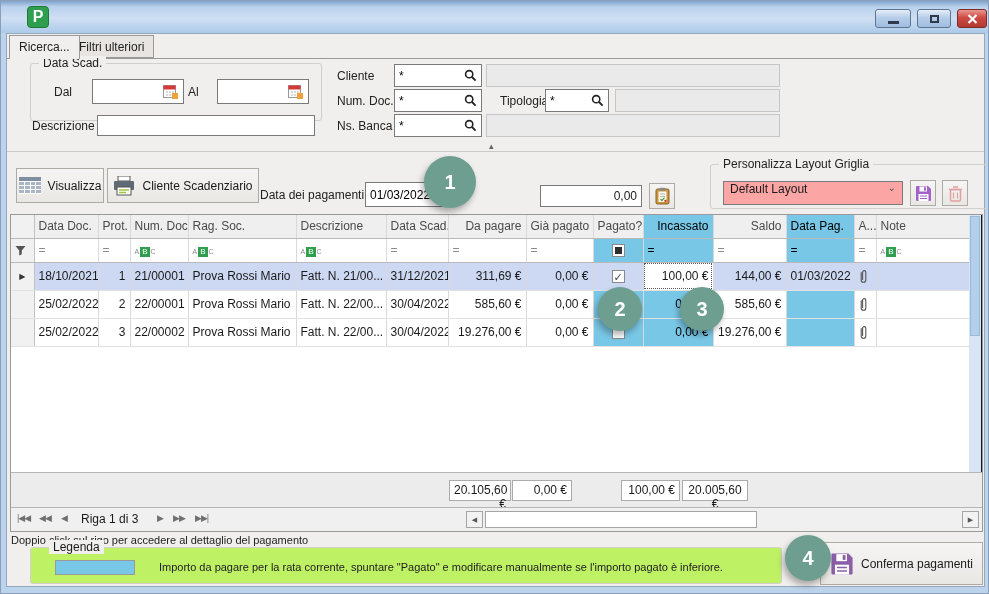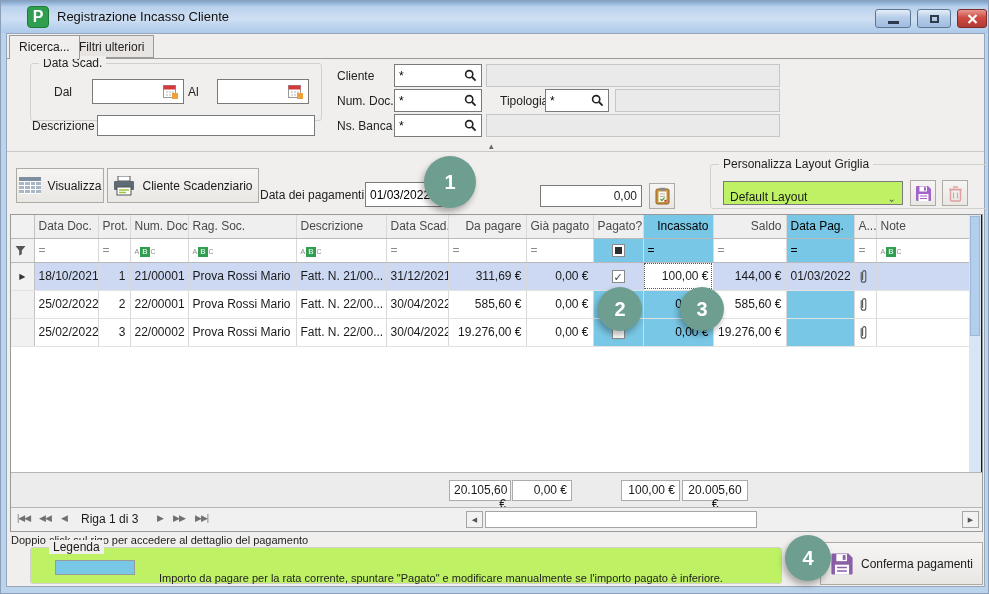--- a/index.html
+++ b/index.html
@@ -34,21 +34,21 @@
   .lookup { position:absolute; border:1px solid #7a7a7a; background:#fff; display:flex; align-items:center; padding:0 4px; }
   .lookup input { border:none; outline:none; flex:1; width:20px; font-size:12px; font-family:"Liberation Sans",sans-serif; background:transparent; }
   .cal-btn { margin-left:auto; }
 
   .collapse-caret { position:absolute; left:482px; top:82px; font-size:9px; color:#666; }
 
   
   .toolbar { position:absolute; left:0; top:126px; width:977px; height:52px; }
   .btn { position:absolute; background:linear-gradient(180deg,#f6f5f4,#e9e7e4); border:1px solid #aeaaa4; display:flex; align-items:center; justify-content:center; gap:7px; font-size:12px; color:#1a1a1a; cursor:default; }
   .iconbtn { position:absolute; width:26px; height:26px; background:linear-gradient(180deg,#f6f5f4,#e9e7e4); border:1px solid #aeaaa4; display:flex; align-items:center; justify-content:center; }
-  .dropdown { position:absolute; background:#bef264; border:1px solid #7a7a7a; display:flex; align-items:flex-end; padding:0 6px; font-size:12px; }
+  .dropdown { position:absolute; background:#fca5a5; border:1px solid #7a7a7a; display:flex; align-items:flex-start; padding:0 6px; font-size:12px; }
   .dd-arrow { margin-left:auto; color:#555; font-size:10px; }
 
   
   .grid { position:absolute; left:3px; top:180px; width:973px; height:318px; border:1px solid #9a9a9a; background:#0f172a; }
   .grid-body { position:absolute; left:0; top:0; width:958px; height:257px; background:#fff; overflow:hidden; }
   table.dg { border-collapse:collapse; table-layout:fixed; width:958px; font-size:12px; }
   .dg th, .dg td { border-right:1px solid #d9d9d9; padding:0 4px; overflow:hidden; white-space:nowrap; }
   .dg thead th { background:#efefef; height:23px; border-bottom:1px solid #b9b9b9; color:#4a4a4a; font-weight:normal; }
   .dg tr.filter td { background:#fff; height:24px; border-bottom:1px solid #b9b9b9; color:#8a8a8a; }
   .dg tbody tr.datarow td { height:28px; border-bottom:1px solid #e2e2e2; }
@@ -73,34 +73,33 @@
   .navg { position:absolute; top:5px; font-size:9px; color:#707070; letter-spacing:-1px; }
   .nav-label { position:absolute; top:4px; font-size:12px; color:#1a1a1a; letter-spacing:0; }
   .hsb-btn { position:absolute; top:3px; width:17px; height:17px; border:1px solid #a5a5a5; background:#f2f2f2; text-align:center; line-height:15px; font-size:7px; color:#555; }
   .hsb-thumb { position:absolute; top:3px; left:474px; width:272px; height:17px; background:#fff; border:1px solid #a5a5a5; }
 
   
   .hint { position:absolute; left:4px; top:500px; font-size:11px; color:#222; }
   .legend-box { position:absolute; left:23px; top:513px; width:752px; height:37px; border:1px solid #d2d0cc; border-radius:3px; background:#bef264; }
   .legend-box .gb-label { position:absolute; top:-8px; left:18px; background:#f0efed; padding:0 4px; font-size:12px; }
   .legend-swatch { position:absolute; left:24px; top:12px; width:80px; height:15px; background:#79c7e6; border:1px solid #9a9a9a; }
-  .legend-text { position:absolute; left:128px; top:13px; font-size:11px; color:#222;margin-top:11px; }
+  .legend-text { position:absolute; left:128px; top:13px; font-size:11px; color:#222; }
 
   .badge { position:absolute; border-radius:50%; background:#6d9e8f; color:#fff; font-weight:bold; display:flex; align-items:center; justify-content:center; font-size:20px; box-shadow:-2px 4px 6px rgba(0,0,0,.3); z-index:20; }
 
   svg { display:block; }
 </style>
 </head>
 <body>
 
 <div class="window">
 
   <div class="titlebar">
     <div class="app-icon">P</div>
-    <div class="title-text">Registrazione Incasso Cliente</div>
     <div class="winbtn" style="left:874px;width:36px;">
         <div class="wb-min-glyph"></div>
       </div>
     <div class="winbtn" style="left:916px;width:34px;">
         <div class="wb-rest-glyph"></div>
       </div>
     <div class="winbtn close" style="left:956px;width:30px;">
       <svg width="11" height="10" viewBox="0 0 11 10">
           <path d="M1.5 1 L9.5 9 M9.5 1 L1.5 9" stroke="#fff" stroke-width="2.2"></path>
         </svg>

